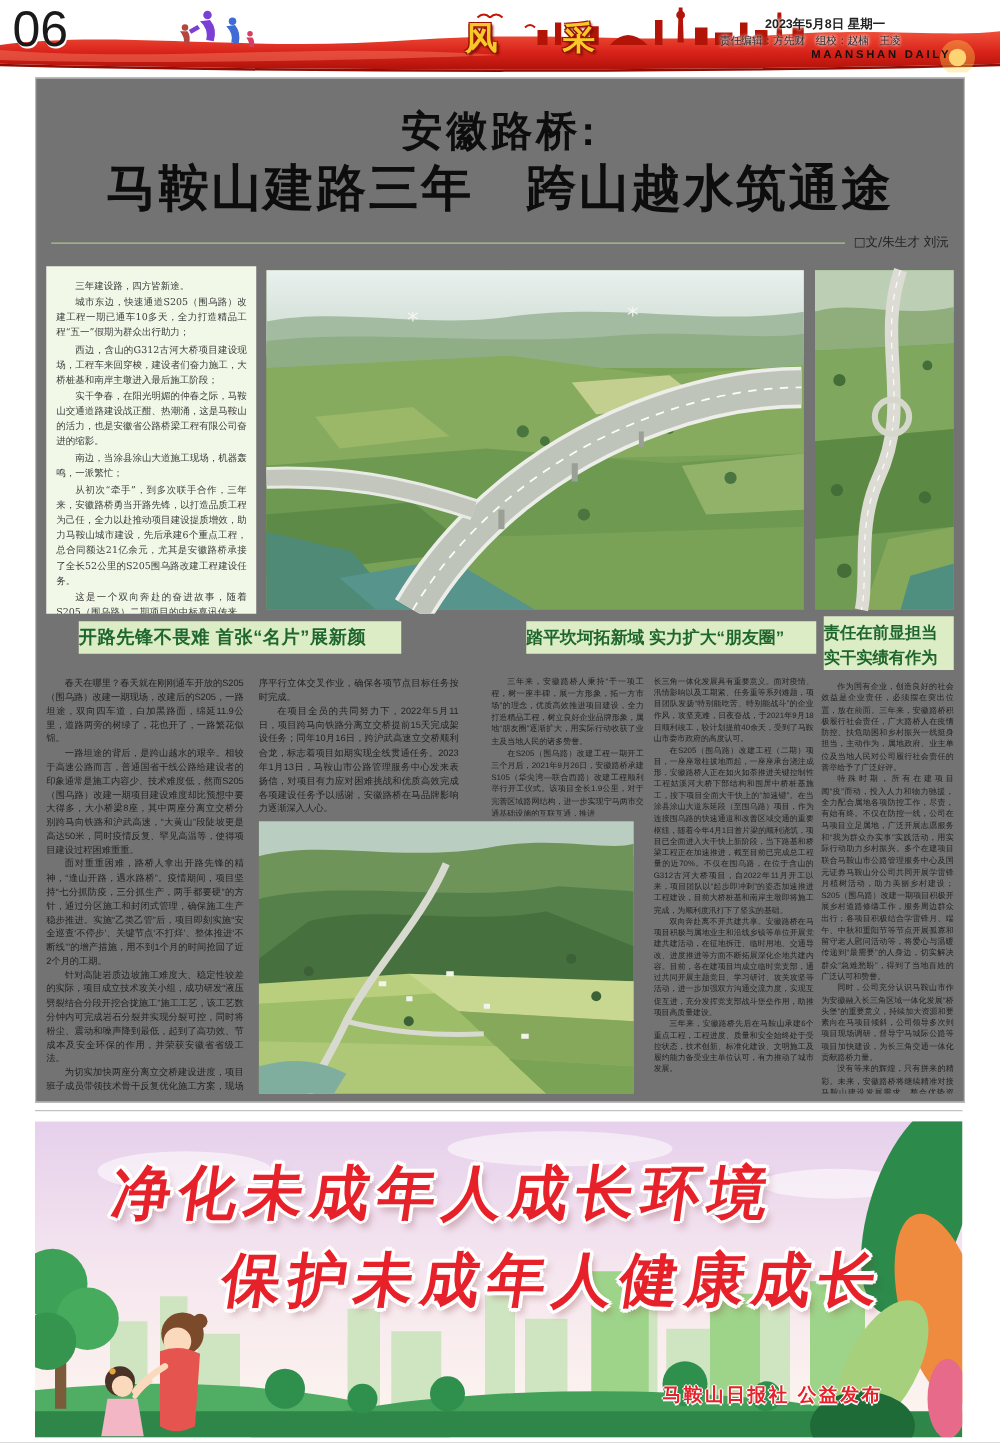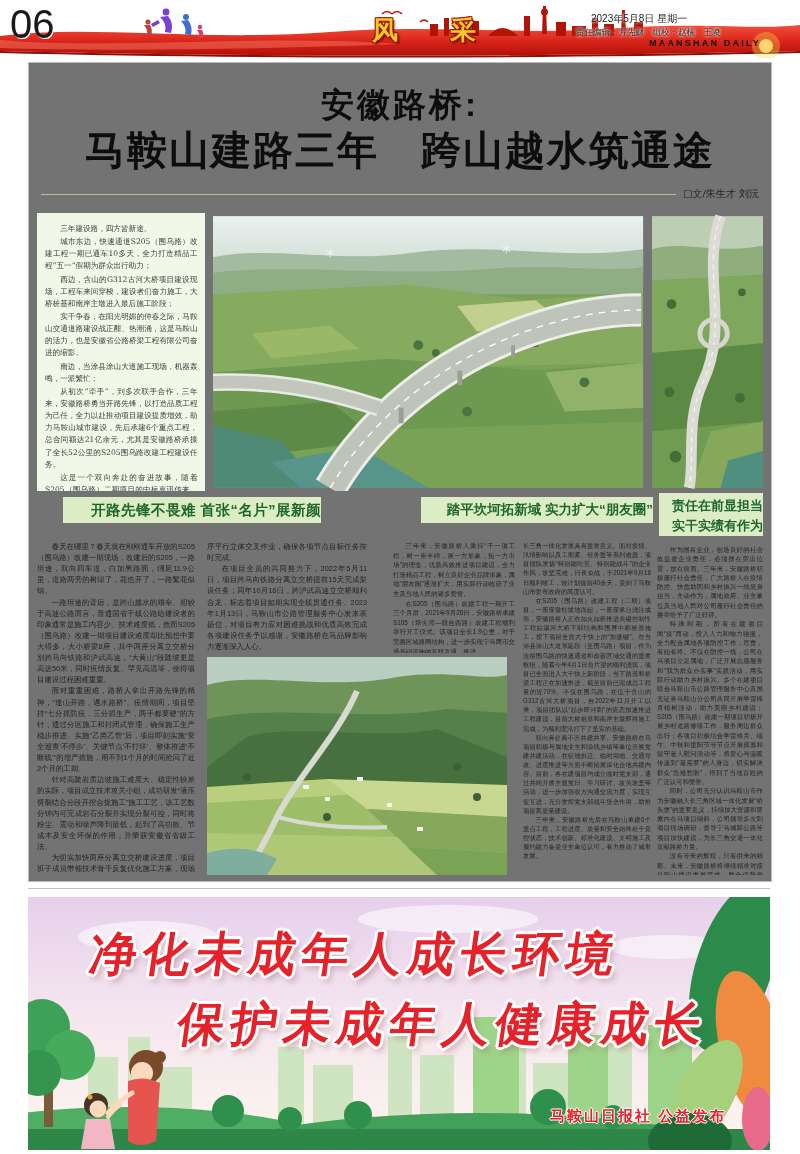--- a/index.html
+++ b/index.html
@@ -6,21 +6,21 @@
   .page{position:relative;width:800px;height:1154px;background:#fff;margin:0 auto;overflow:hidden;
         font-family:"Liberation Sans",sans-serif;}
   
   .hdr{position:absolute;left:0;top:0;width:800px;height:58px;}
   .hdr svg{position:absolute;left:0;top:0;}
   .pagenum{position:absolute;left:10px;top:2px;font-size:40px;font-weight:400;color:#1a1a1a;
            text-shadow:1px 1px 0 #fff;z-index:3;}
   .bannerTitle{position:absolute;left:372px;top:13px;z-index:3;font-size:26px;font-weight:900;
            color:#f7c928;letter-spacing:52px;white-space:nowrap;
            text-shadow:-1px -1px 0 #9c1206,1px -1px 0 #9c1206,-1px 1px 0 #9c1206,1px 1px 0 #9c1206,2px 2px 2px #7c0e04;}
-  .hdrDate{position:absolute;left:591px;top:12px;z-index:3;font-size:10px;font-weight:normal;color:#222;
+  .hdrDate{position:absolute;left:612px;top:12px;z-index:3;font-size:10px;font-weight:bold;color:#222;
            text-shadow:0 0 3px #fff,0 0 3px #fff;}
   .hdrEds{position:absolute;left:576px;top:27px;z-index:3;font-size:8.5px;color:#2a2a2a;
            text-shadow:0 0 3px #fff,0 0 3px #fff;}
   .mastCn{position:absolute;left:646px;top:6px;z-index:3;font-size:25px;font-weight:900;font-style:italic;
            color:#c8161e;font-family:"DejaVu Serif",serif;letter-spacing:1px;white-space:nowrap;}
   .mastEn{position:absolute;left:649px;top:38px;z-index:3;font-size:9px;font-weight:bold;color:#111;
            letter-spacing:2.2px;white-space:nowrap;}
   
   .frame{position:absolute;left:28px;top:62px;width:742px;height:818px;border:1px solid #b9b9b9;background:#737373;}
   .t1{position:absolute;left:0;top:20px;width:742px;text-align:center;font-size:33px;font-weight:900;
@@ -31,21 +31,21 @@
   .bylineRule{flex:1;height:1px;background:#a9c78b;}
   .bylineTxt{font-size:10px;color:#222;font-family:"DejaVu Serif",serif;white-space:nowrap;}
   
   .band1{position:absolute;left:8px;top:150px;width:726px;height:278px;display:flex;gap:8px;}
   .introCol{width:156px;height:258px;background:#f2f8e8;padding:10px 8px;overflow:hidden;
       font-family:"DejaVu Serif",serif;font-size:7.6px;line-height:1.6;color:#3c3c3c;text-align:justify;}
   .introCol p{margin:0 0 1px 0;text-indent:2em;}
   .photo{display:block;}
   
   .band2{position:absolute;left:8px;top:428px;width:726px;height:388px;}
-  .secHead{position:absolute;background:#dcedc6;color:#1e662e;font-weight:900;text-align:right;}
+  .secHead{position:absolute;background:#dcedc6;color:#1e662e;font-weight:900;text-align:left;}
   .sh1{left:26px;top:6px;width:258px;height:26px;font-size:14.5px;line-height:26px;letter-spacing:.5px;}
   .sh2{left:384px;top:6px;width:232px;height:26px;font-size:13.5px;line-height:26px;}
   .sh3{left:622px;top:2px;width:104px;height:40px;font-size:13px;line-height:1.5;padding-top:3px;}
   .col{position:absolute;overflow:hidden;text-align:justify;color:#222;}
   .col p{margin:0;text-indent:2em;}
   .cA{left:0;top:50px;width:158px;height:334px;font-size:7.4px;line-height:1.5;}
   .cB{left:170px;top:50px;width:160px;height:116px;font-size:7.4px;line-height:1.5;}
   .cC{left:356px;top:50px;width:122px;height:112px;font-size:6.4px;line-height:1.5;}
   .cD{left:486px;top:50px;width:128px;height:334px;font-size:6.3px;line-height:1.45;}
   .cE{left:620px;top:54px;width:106px;height:330px;font-size:6.4px;line-height:1.45;}
@@ -55,21 +55,21 @@
   .psa{position:absolute;left:28px;top:897px;width:742px;height:253px;overflow:hidden;}
   .psa svg{position:absolute;left:0;top:0;}
   .psaLine{position:absolute;font-weight:900;color:#e62129;white-space:nowrap;
       transform:skewX(-8deg);letter-spacing:6px;font-size:47px;
       text-shadow:-3px 0 0 #fff,3px 0 0 #fff,0 -3px 0 #fff,0 3px 0 #fff,
                   -2px -2px 0 #fff,2px -2px 0 #fff,-2px 2px 0 #fff,2px 2px 0 #fff,4px 5px 6px rgba(120,40,40,.35);}
   .pl1{left:62px;top:26px;}
   .pl2{left:150px;top:96px;}
   .psaCredit{position:absolute;left:502px;top:210px;font-size:15px;font-weight:900;color:#e62129;
       letter-spacing:2px;white-space:nowrap;
-      text-shadow:-1px 0 0 #fff,1px 0 0 #fff,0 -1px 0 #fff,0 1px 0 #fff;margin-left:20px;}
+      text-shadow:-1px 0 0 #fff,1px 0 0 #fff,0 -1px 0 #fff,0 1px 0 #fff;}
 </style>
 </head>
 <body>
 
 <div class="page">
 
   <div class="hdr">
     <svg width="800" height="58" viewBox="0 0 800 58">
       <defs>
         <linearGradient id="redband" x1="0" y1="0" x2="0" y2="1">

